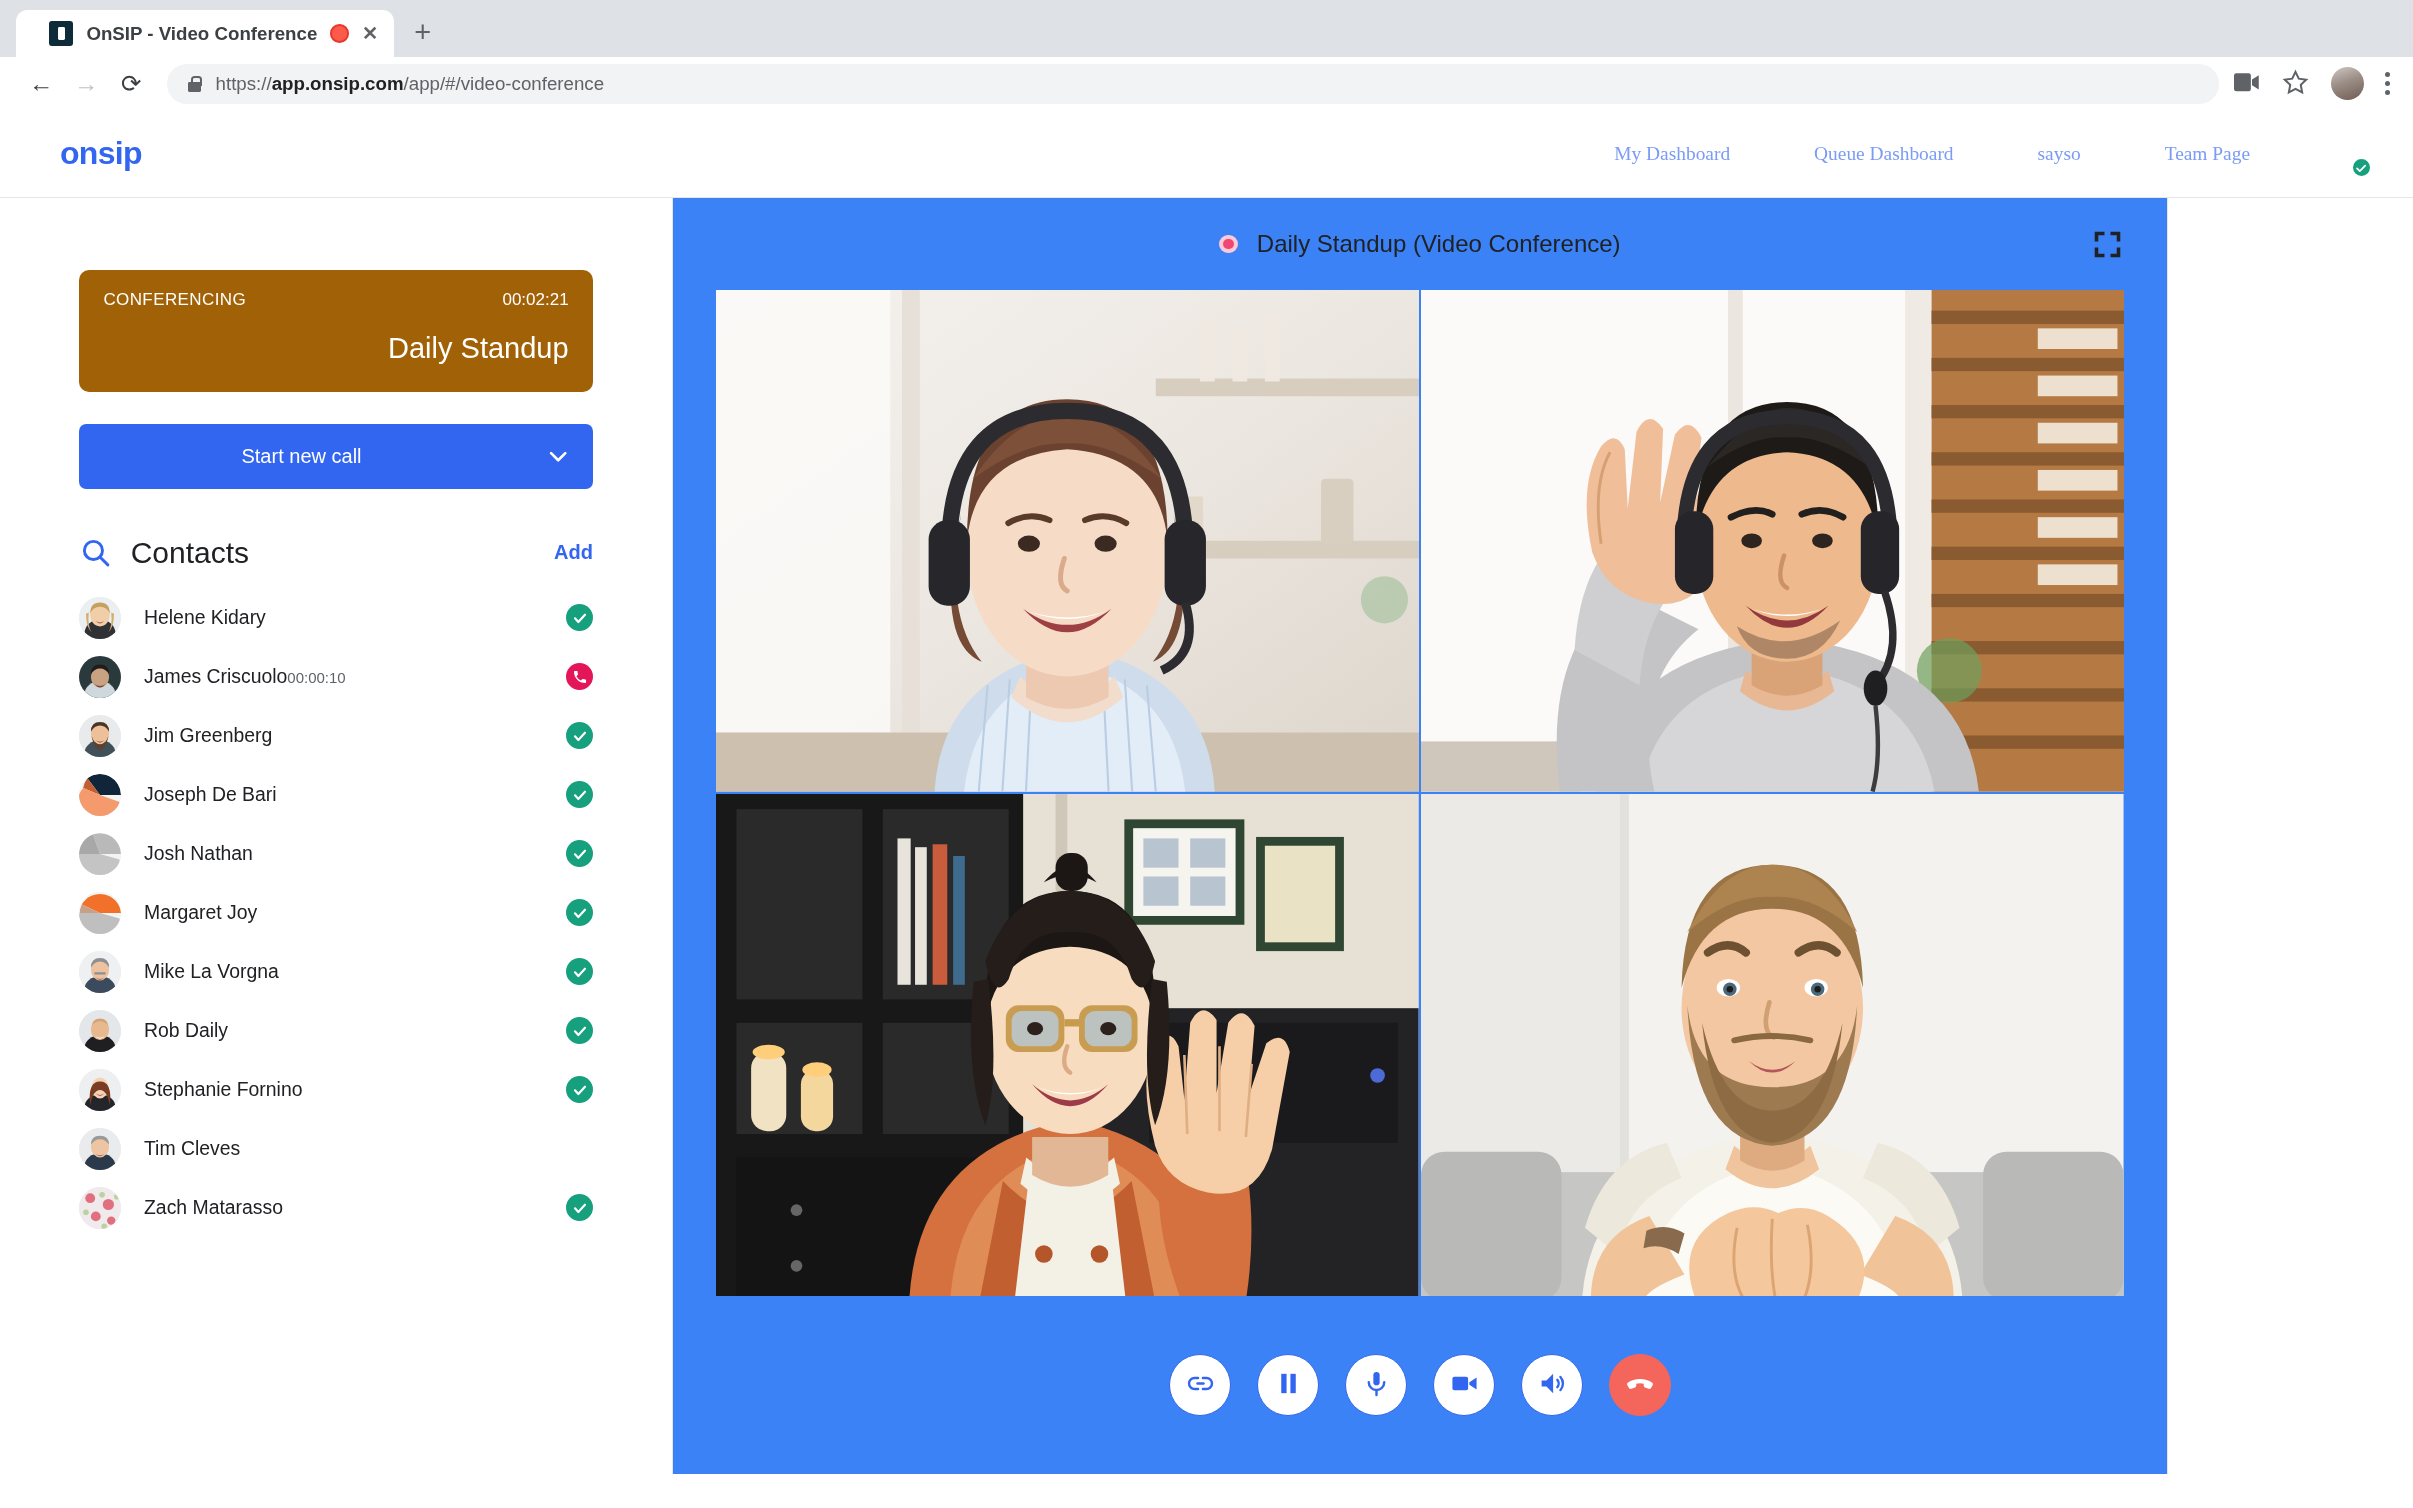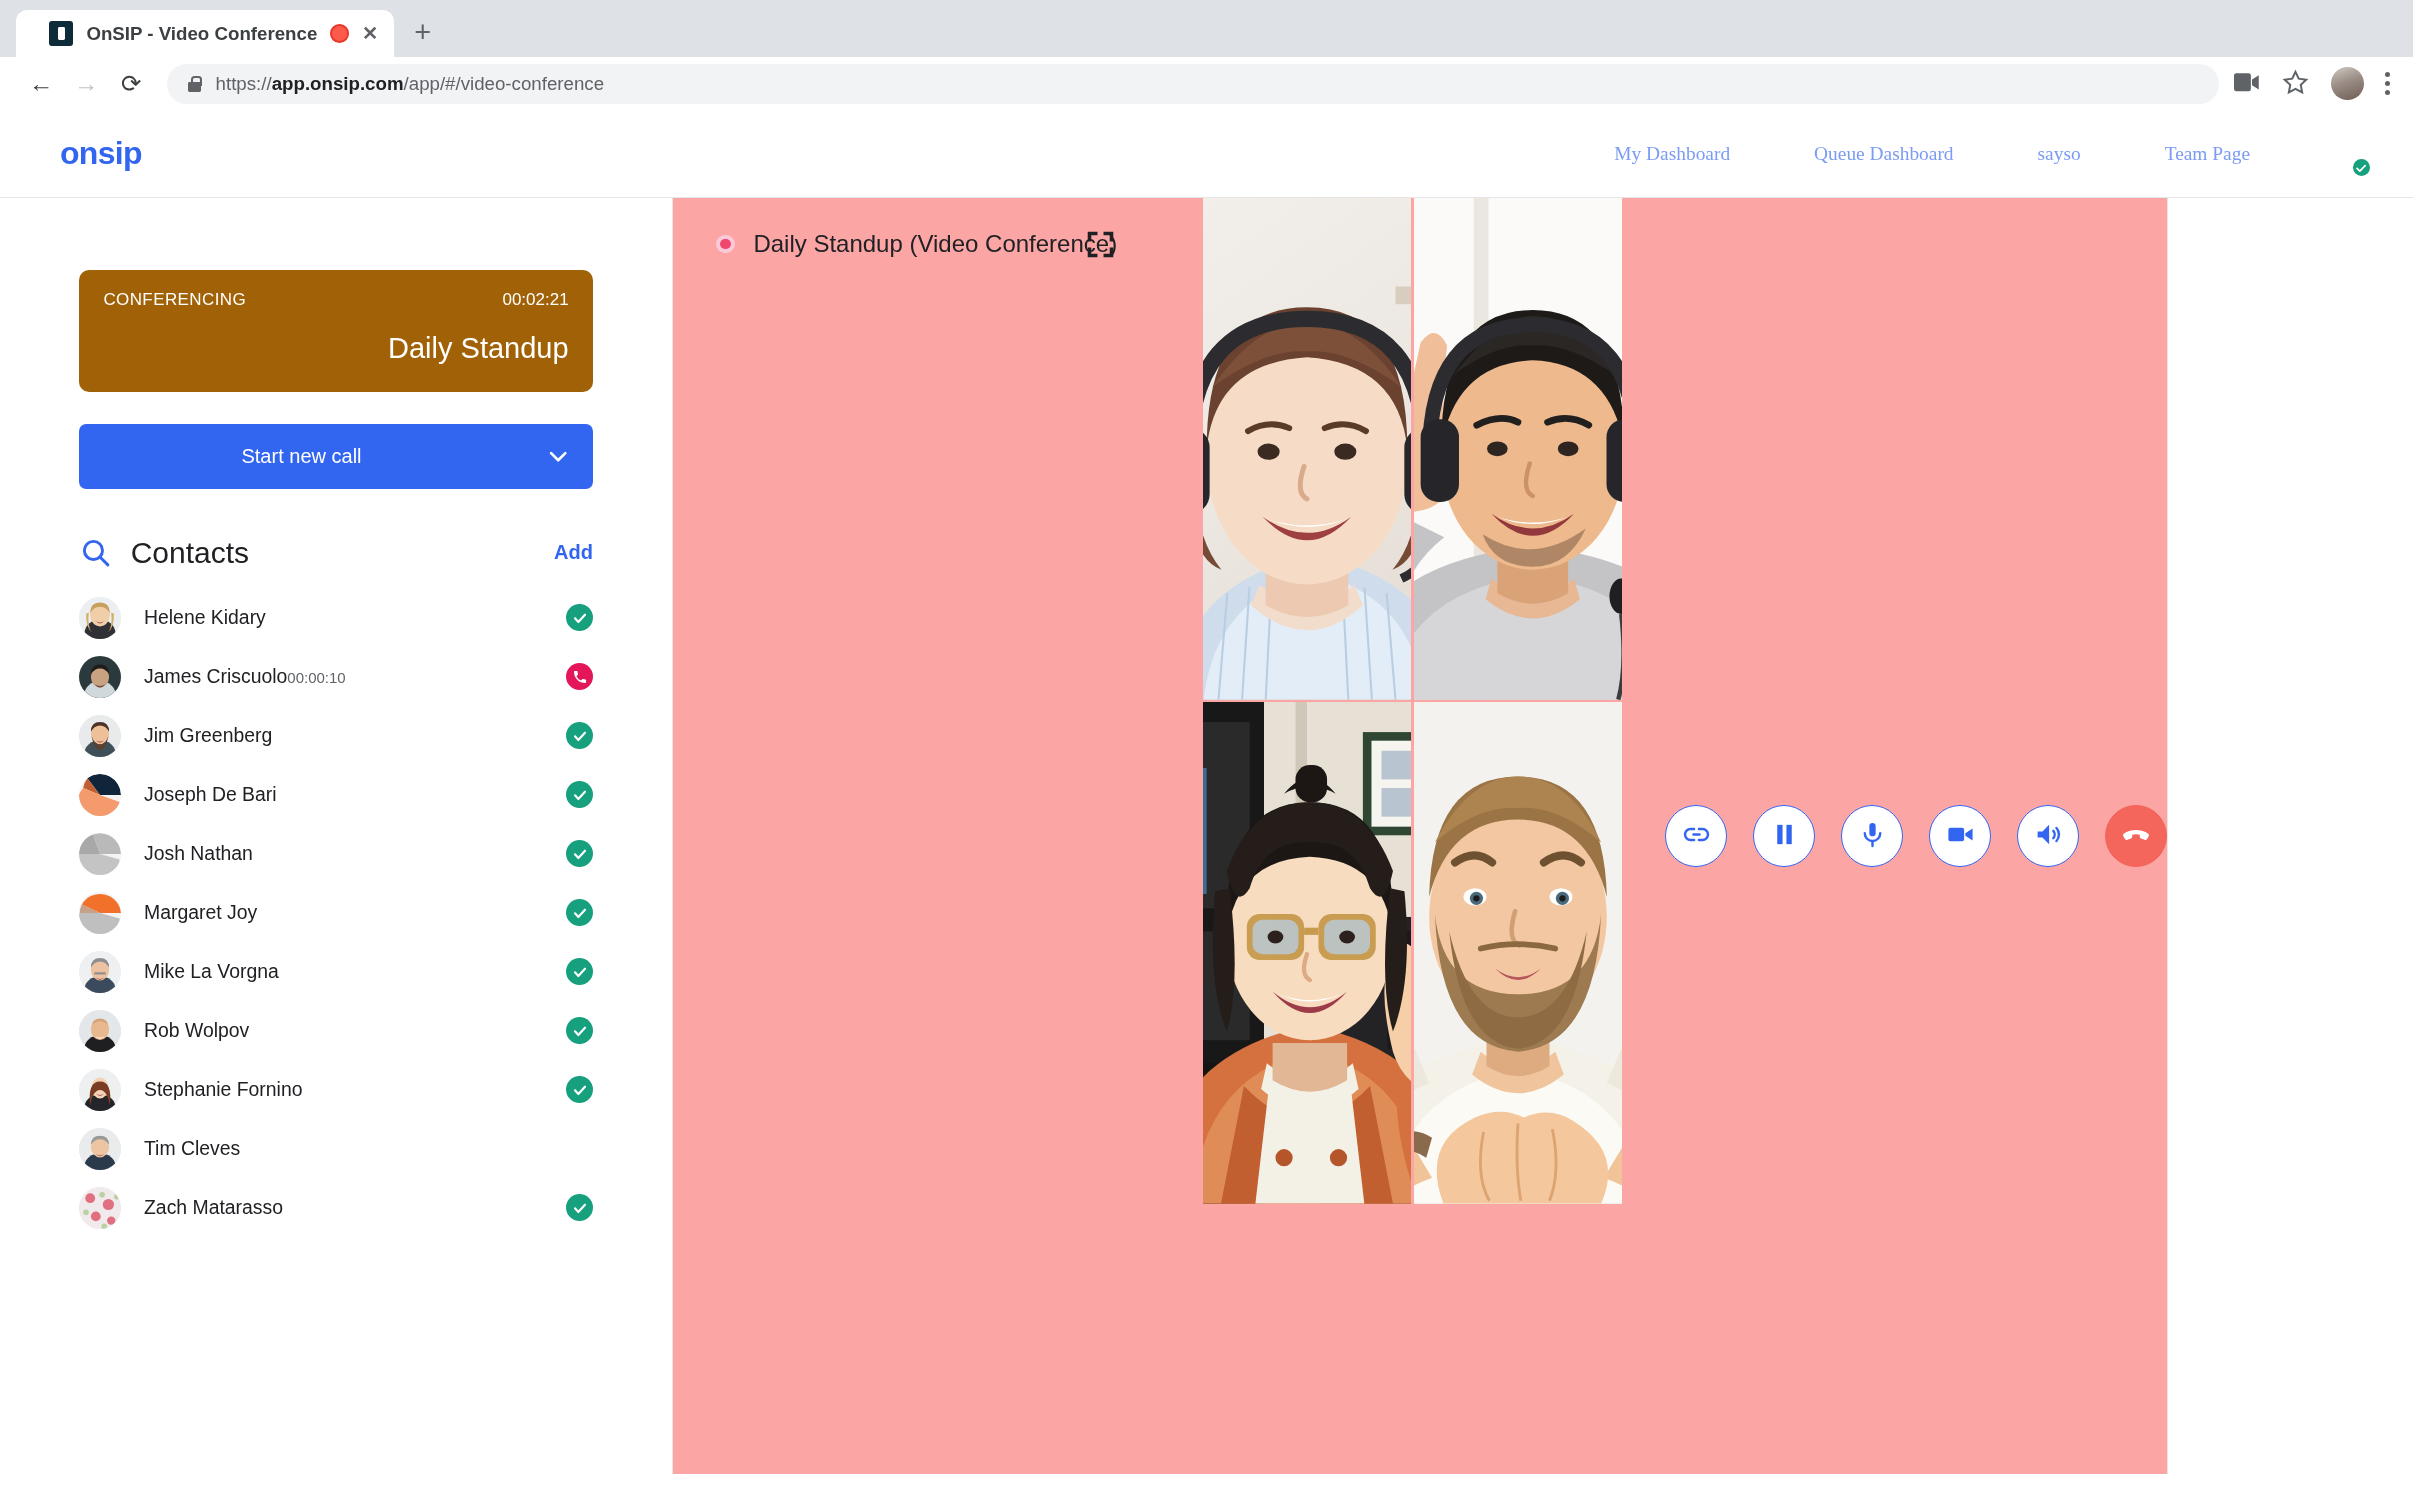--- a/index.html
+++ b/index.html
@@ -67,21 +67,21 @@
     background: linear-gradient(150deg,#d8cfc6 0%,#9c8474 40%,#5d4b42 70%,#b0413d 100%); }
   .hdr-dot {
     position: absolute; right: -2.2px; bottom: -1.4px; width: 21.5px; height: 21.5px; border-radius: 50%;
     background: #17a07e; border: 2.2px solid #fff; display:flex; align-items:center; justify-content:center;
   }
   .hdr-dot svg { width: 12.2px; height: 12.2px; }
 
   
   .body-area { display: flex; width: 2413px; height: 1276px; }
   .sidebar { width: 673px; background: #fff; border-right: 1.4px solid #e6e6e6; padding: 0 79px; }
-  .main-panel { width: 1495px; background: #fca5a5; border-right: 1.4px solid #e6e6e6; display:flex; flex-direction:row; }
+  .main-panel { width: 1495px; background: #3b82f6; border-right: 1.4px solid #e6e6e6; display:flex; flex-direction:column; }
   .right-gutter { flex: 1; background: #fff; }
 
   
   .conf-card {
     margin-top: 72px; background: #a16207; border-radius: 10px;
     padding: 20px 24.4px 27px 24.4px;
     text-align: right;
   }
   .conf-top { display: flex; justify-content: space-between; align-items: baseline; }
   .conf-label { font-size: 17px; color: #fff; letter-spacing: 0.4px; }
@@ -348,21 +348,21 @@
           </span>
         </div>
         <div class="contact-row">
           <span class="c-avatar"><svg viewBox="0 0 60 60">
               <rect width="60" height="60" fill="#e4e7ea"></rect>
               <ellipse cx="30" cy="54" rx="22" ry="18" fill="#1f1f22"></ellipse>
               <ellipse cx="30" cy="28" rx="13" ry="15" fill="#e8b88f"></ellipse>
               <path d="M18 22q2-10 12-10t12 10q-6-6-12-6t-12 6z" fill="#d3a277"></path>
               <path d="M23 37q7 5 14 0-7 8-14 0z" fill="#ffffff"></path>
             </svg></span>
-          <span class="c-name-wrap"><span class="c-name">Rob Wolpov</span></span>
+          <span class="c-name-wrap"><span class="c-name">Rob Daily</span></span>
           <span class="c-badge available">
             <svg viewBox="0 0 24 24">
               <path fill="none" stroke="#fff" stroke-width="3.2" stroke-linecap="round" stroke-linejoin="round" d="M4.5 12.5l5 5.5L19.5 7"></path>
             </svg>
           </span>
         </div>
         <div class="contact-row">
           <span class="c-avatar"><svg viewBox="0 0 60 60">
               <rect width="60" height="60" fill="#edeff1"></rect>
               <ellipse cx="30" cy="54" rx="22" ry="18" fill="#24252a"></ellipse>

